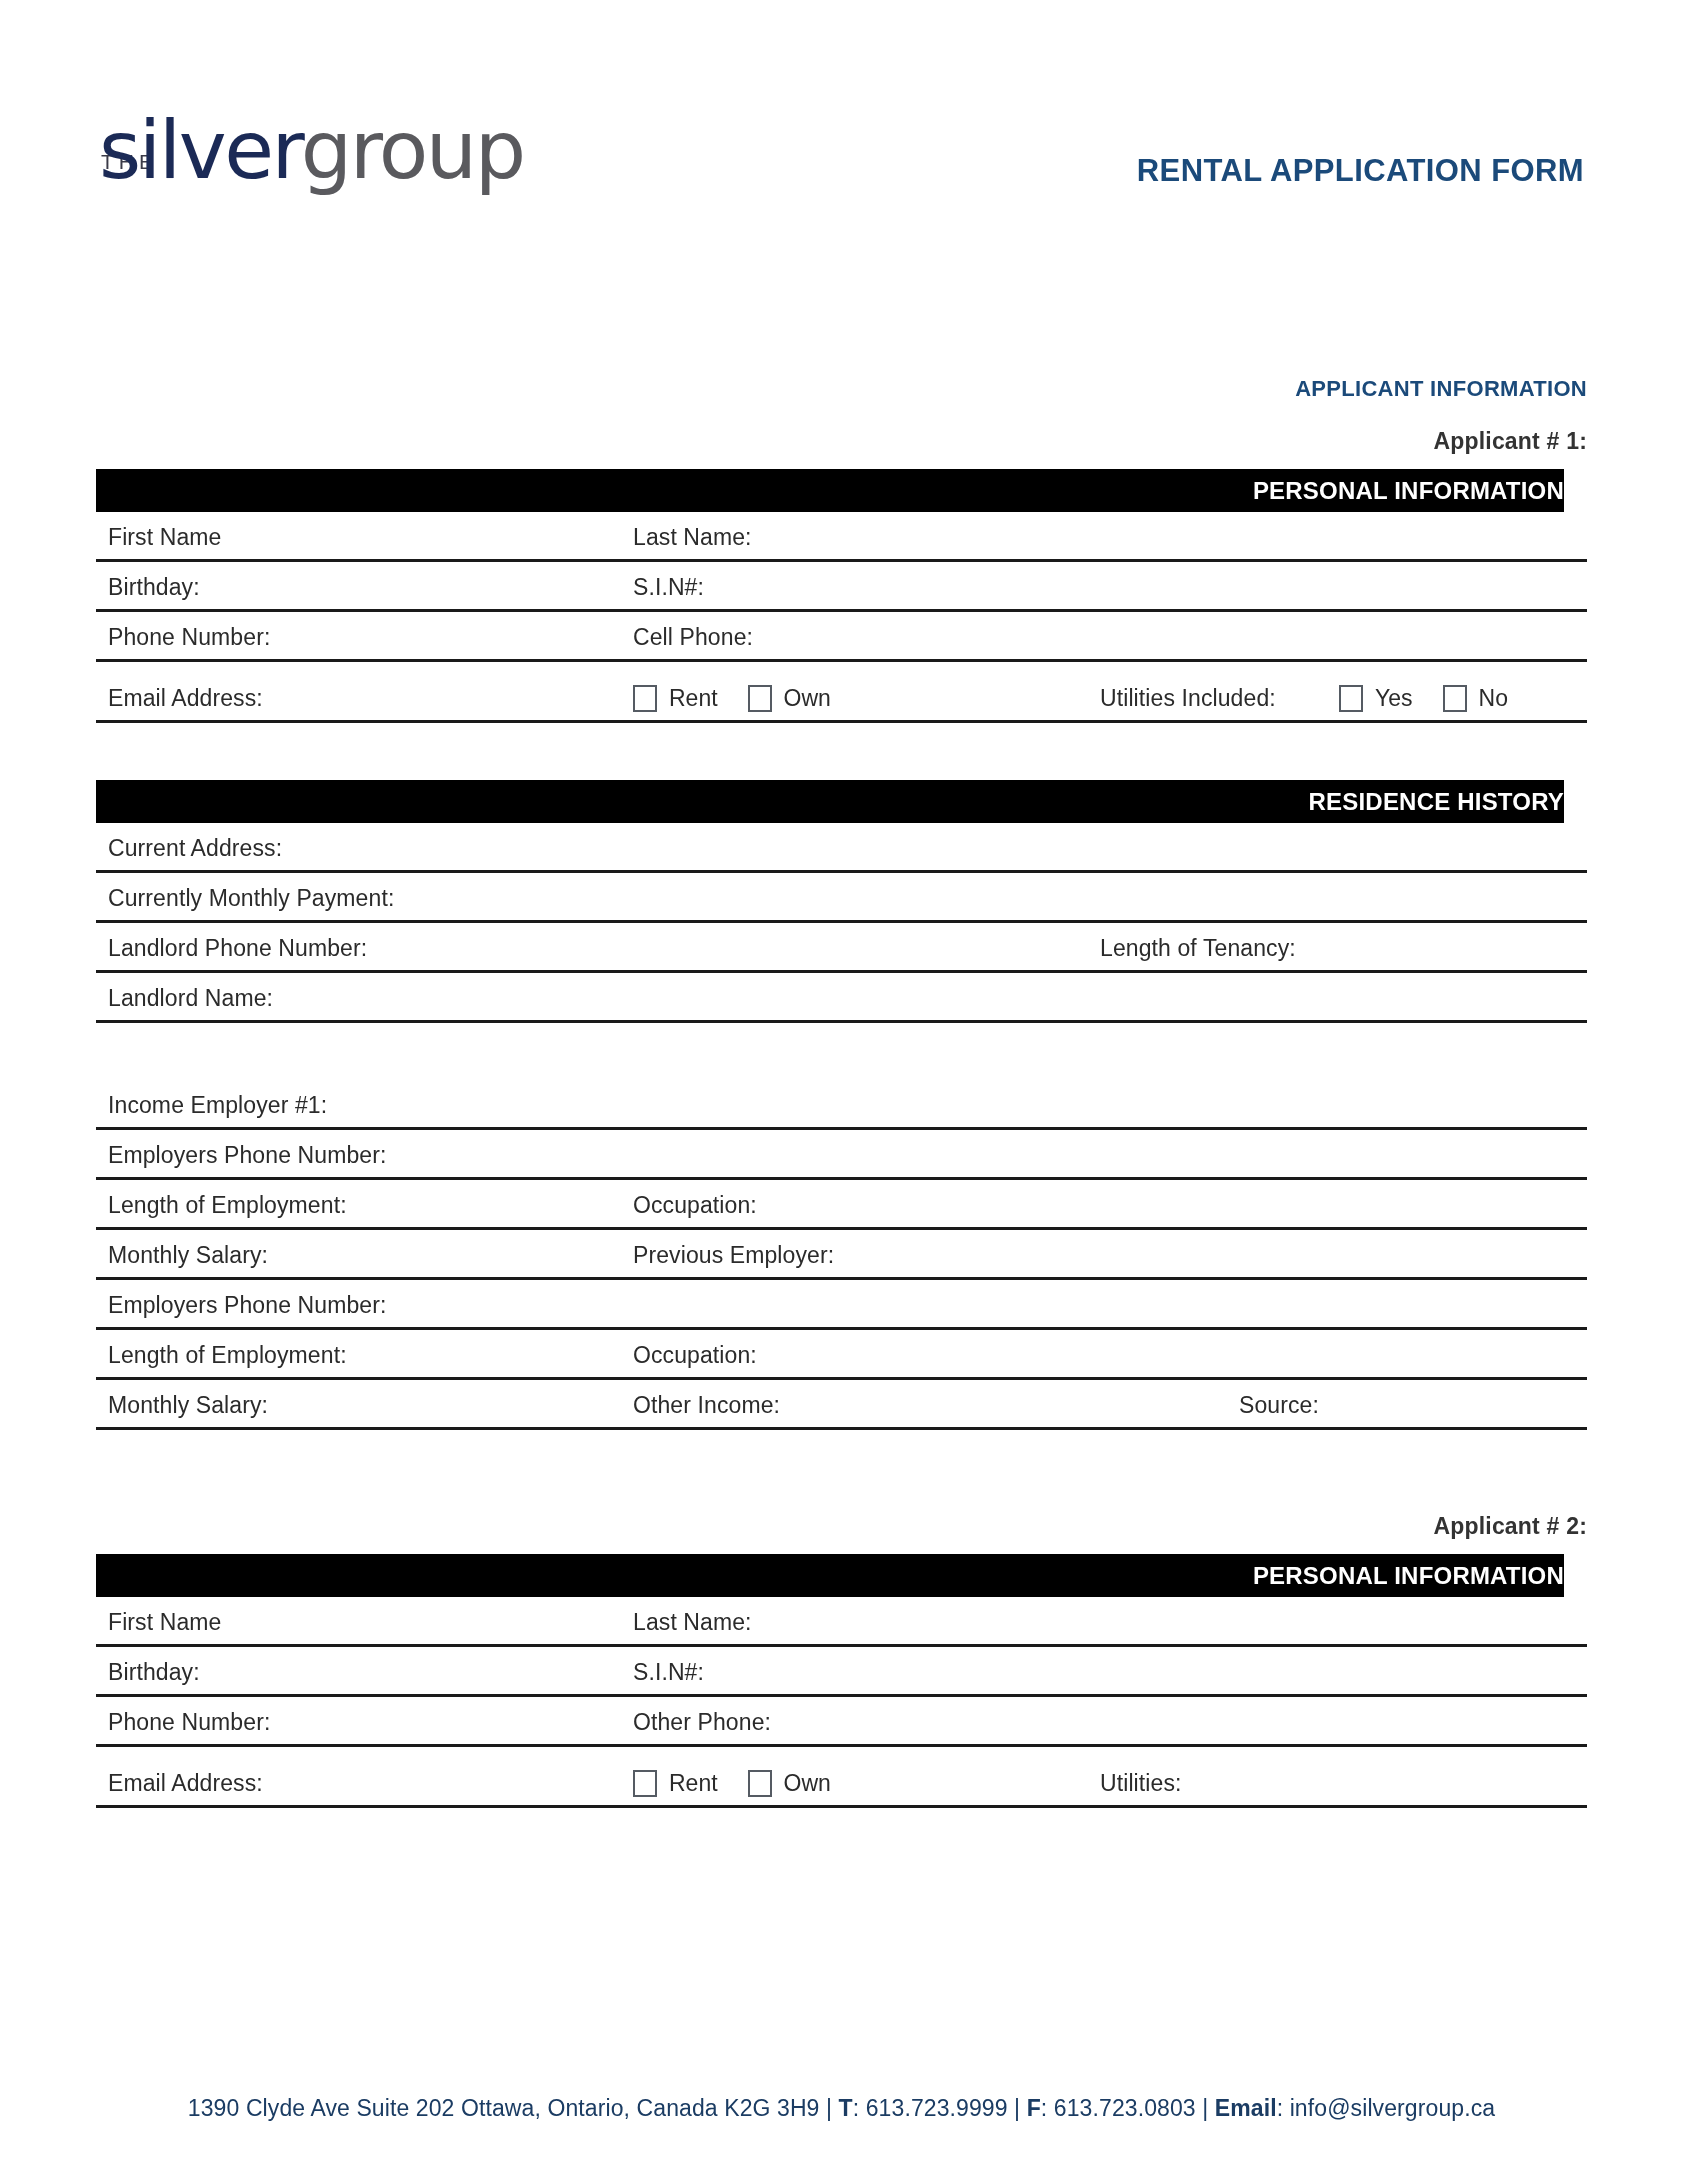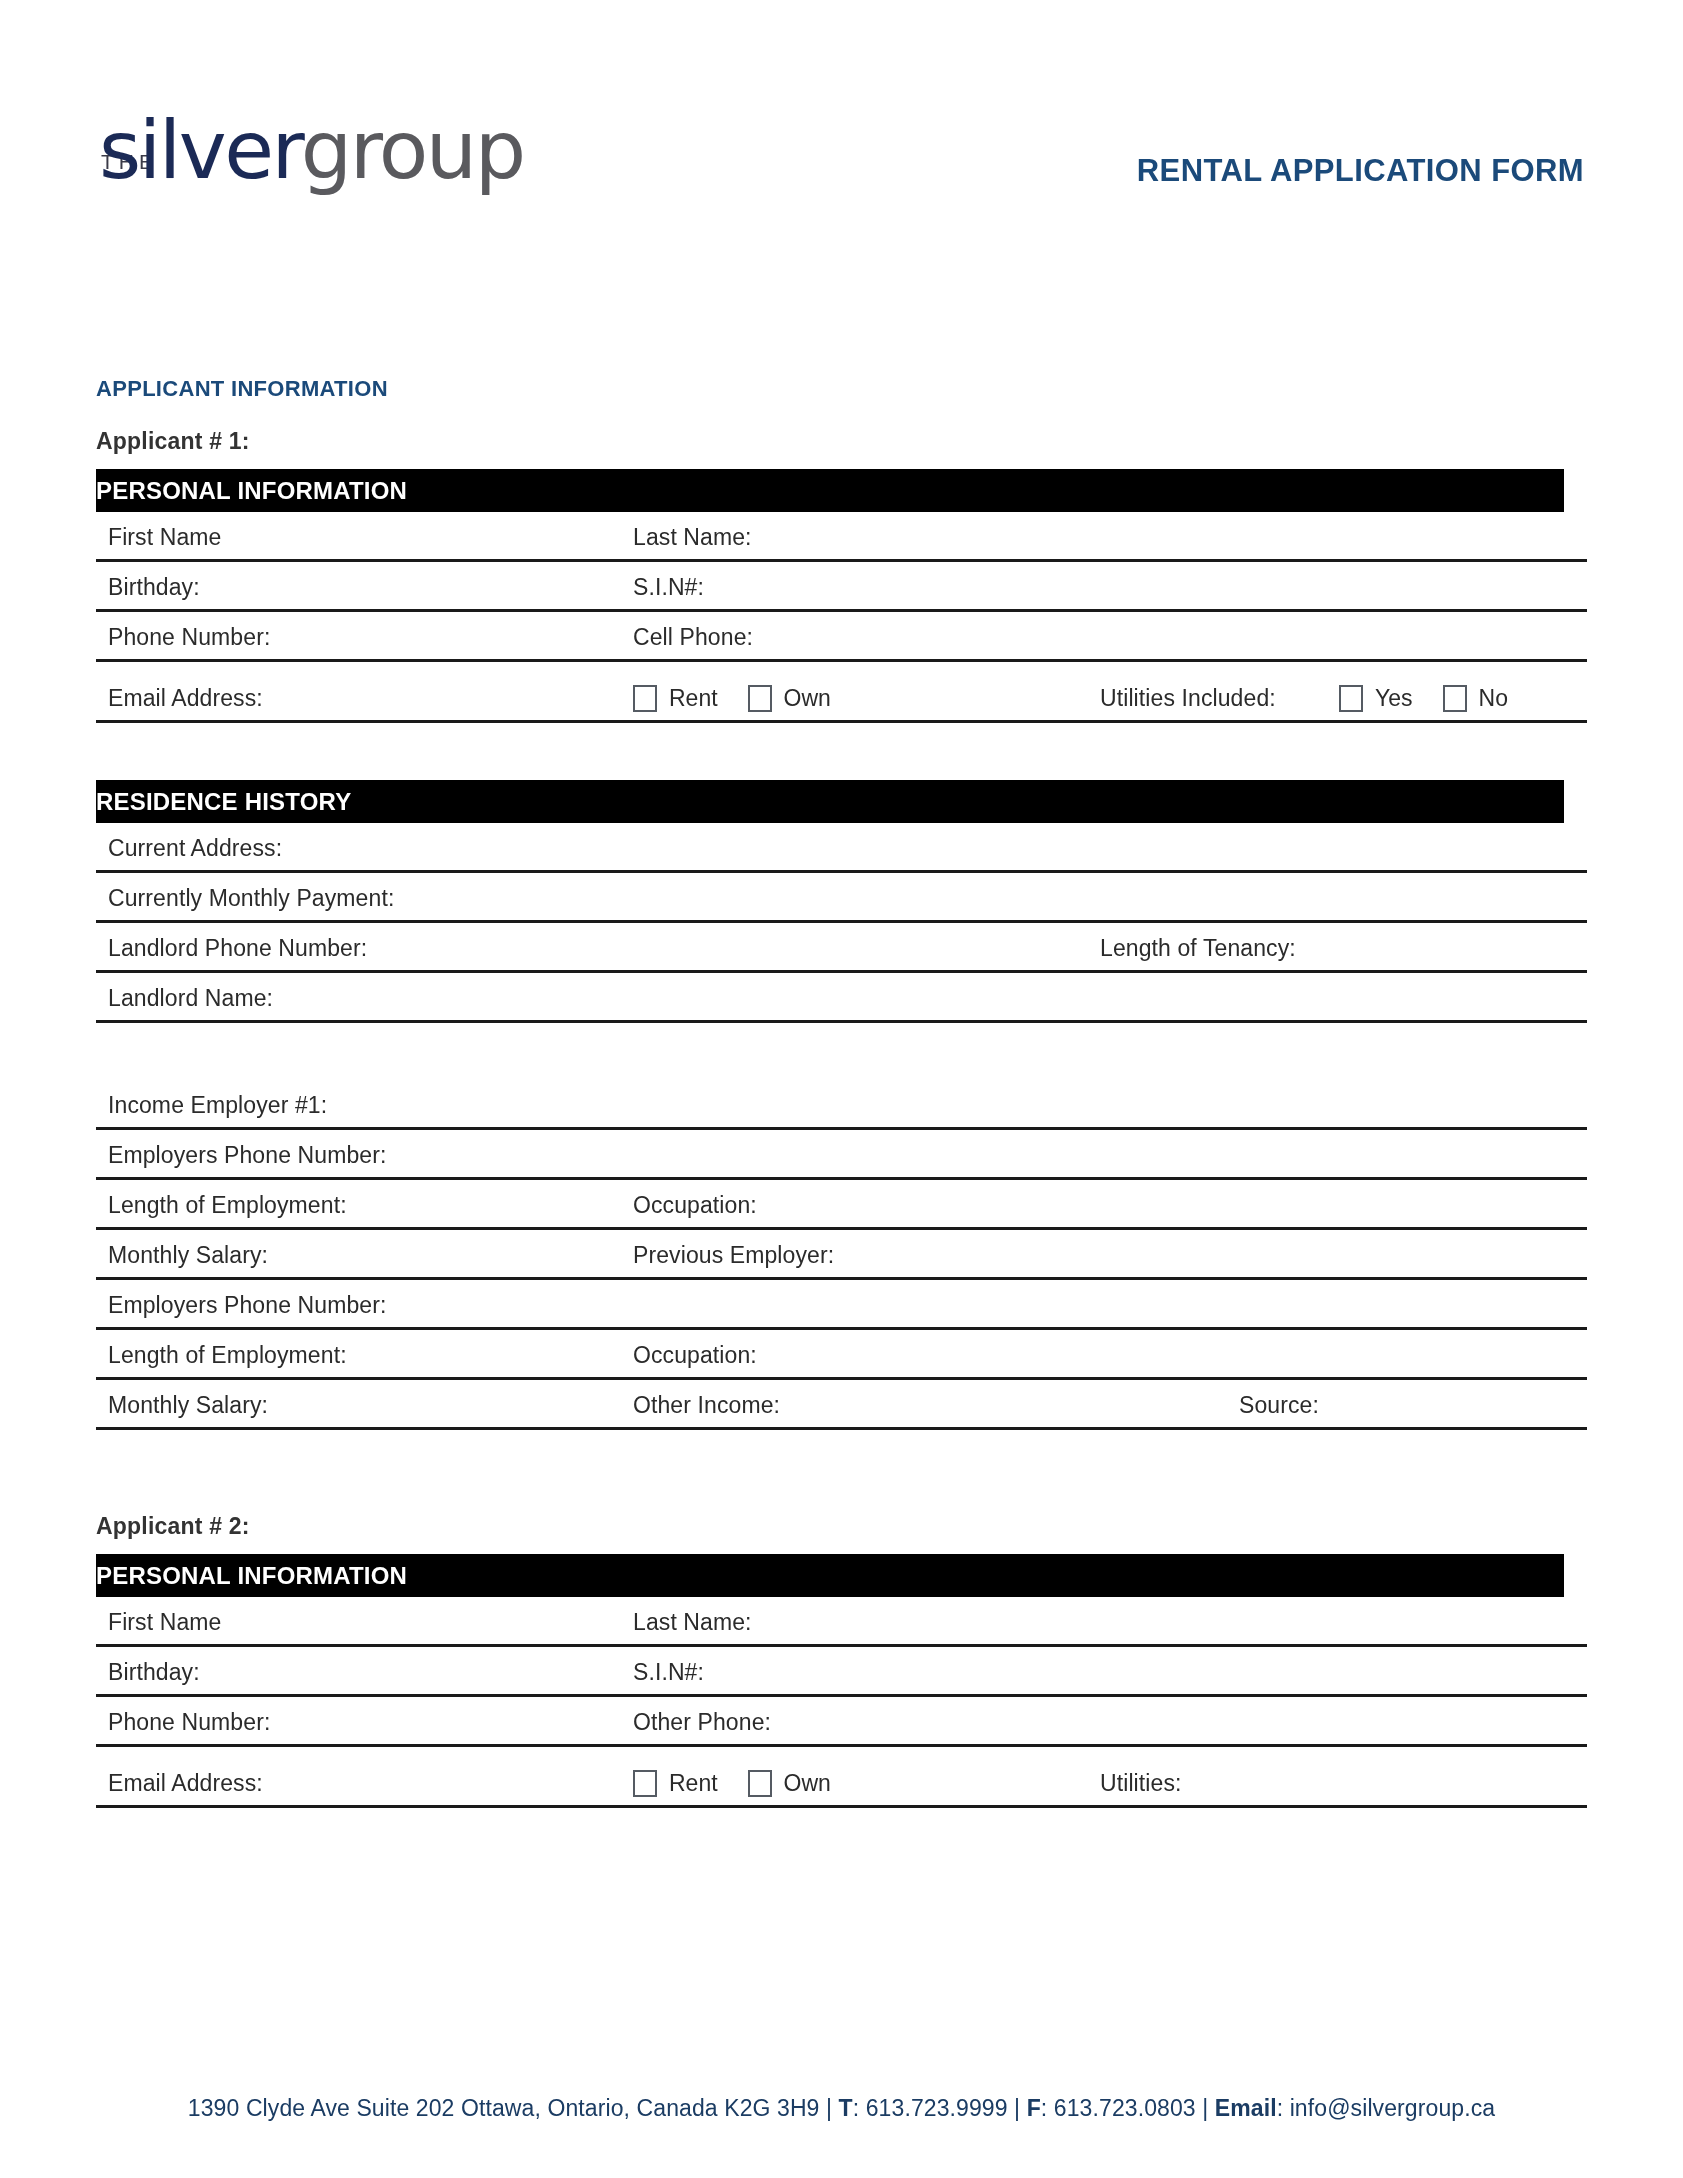--- a/index.html
+++ b/index.html
@@ -83,20 +83,21 @@
     color: #1b4a7a;
     font-family: "Liberation Sans", sans-serif;
   }
 
   
   .content {
     position: absolute;
     left: 96px;
     top: 0;
     width: 1491px;
+    text-align: right;
   }
   .section-label {
     font-size: 22px;
     font-weight: bold;
     color: #1b4a7a;
     letter-spacing: 0.3px;
   }
   .applicant-label {
     font-size: 23px;
     font-weight: bold;

